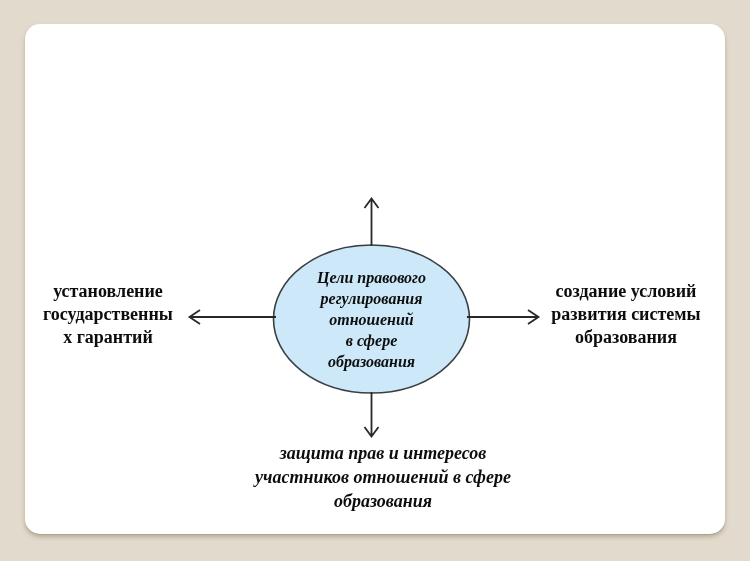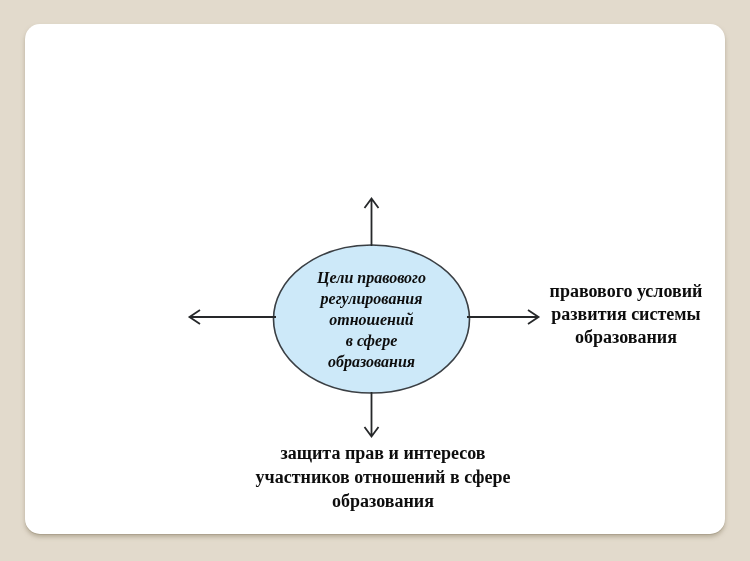--- a/index.html
+++ b/index.html
@@ -33,21 +33,21 @@
     color: #0d0d0d;
     font-weight: bold;
     font-size: 18px;
     line-height: 24px;
     text-align: center;
     white-space: pre-line;
   }
   .node-top    { left: 225px; top: 115px; width: 300px; line-height: 25px; }
   .node-left   { left:  28px; top: 280px; width: 160px; line-height: 23px; }
   .node-right  { left: 545px; top: 280px; width: 162px; line-height: 23px; }
-  .node-bottom { left: 233px; top: 441px; width: 300px; line-height: 24px; }
+  .node-bottom { left: 233px; top: 441px; width: 300px; line-height: 24px; font-style: italic; }
   .center-label {
     position: absolute;
     left: 273px; top: 245px;
     width: 197px; height: 148px;
     display: flex;
     align-items: center;
     justify-content: center;
     color: #0d0d0d;
     font-weight: bold;
     font-size: 16px;
@@ -66,22 +66,25 @@
 
   <svg class="diagram-svg" viewBox="0 0 750 561">
     <ellipse cx="371.5" cy="319" rx="98" ry="74" stroke-width="1.6" fill="#cde9f9" stroke="#3a3f44"></ellipse>
     <path d="M371.5 246 L371.5 199 M364.5 208 L371.5 198.5 L378.5 208" fill="none" stroke-width="1.8" stroke="#26282a"></path>
     <path d="M276 317 L190 317 M200 310 L189.5 317 L200 324" fill="none" stroke-width="1.8" stroke="#26282a"></path>
     <path d="M467 317 L538 317 M528 310 L538.5 317 L528 324" fill="none" stroke-width="1.8" stroke="#26282a"></path>
     <path d="M371.5 392 L371.5 436 M364.5 427 L371.5 436.5 L378.5 427" fill="none" stroke-width="1.8" stroke="#26282a"></path>
   </svg>
 
 
+  <div class="node-label node-left">установление
+государственны
+х гарантий</div>
 
-  <div class="node-label node-right">правового условий
+  <div class="node-label node-right">создание условий
 развития системы
 образования</div>
 
   <div class="node-label node-bottom">защита прав и интересов
 участников отношений в сфере
 образования</div>
 
   <div class="center-label">Цели правового
 регулирования
 отношений

